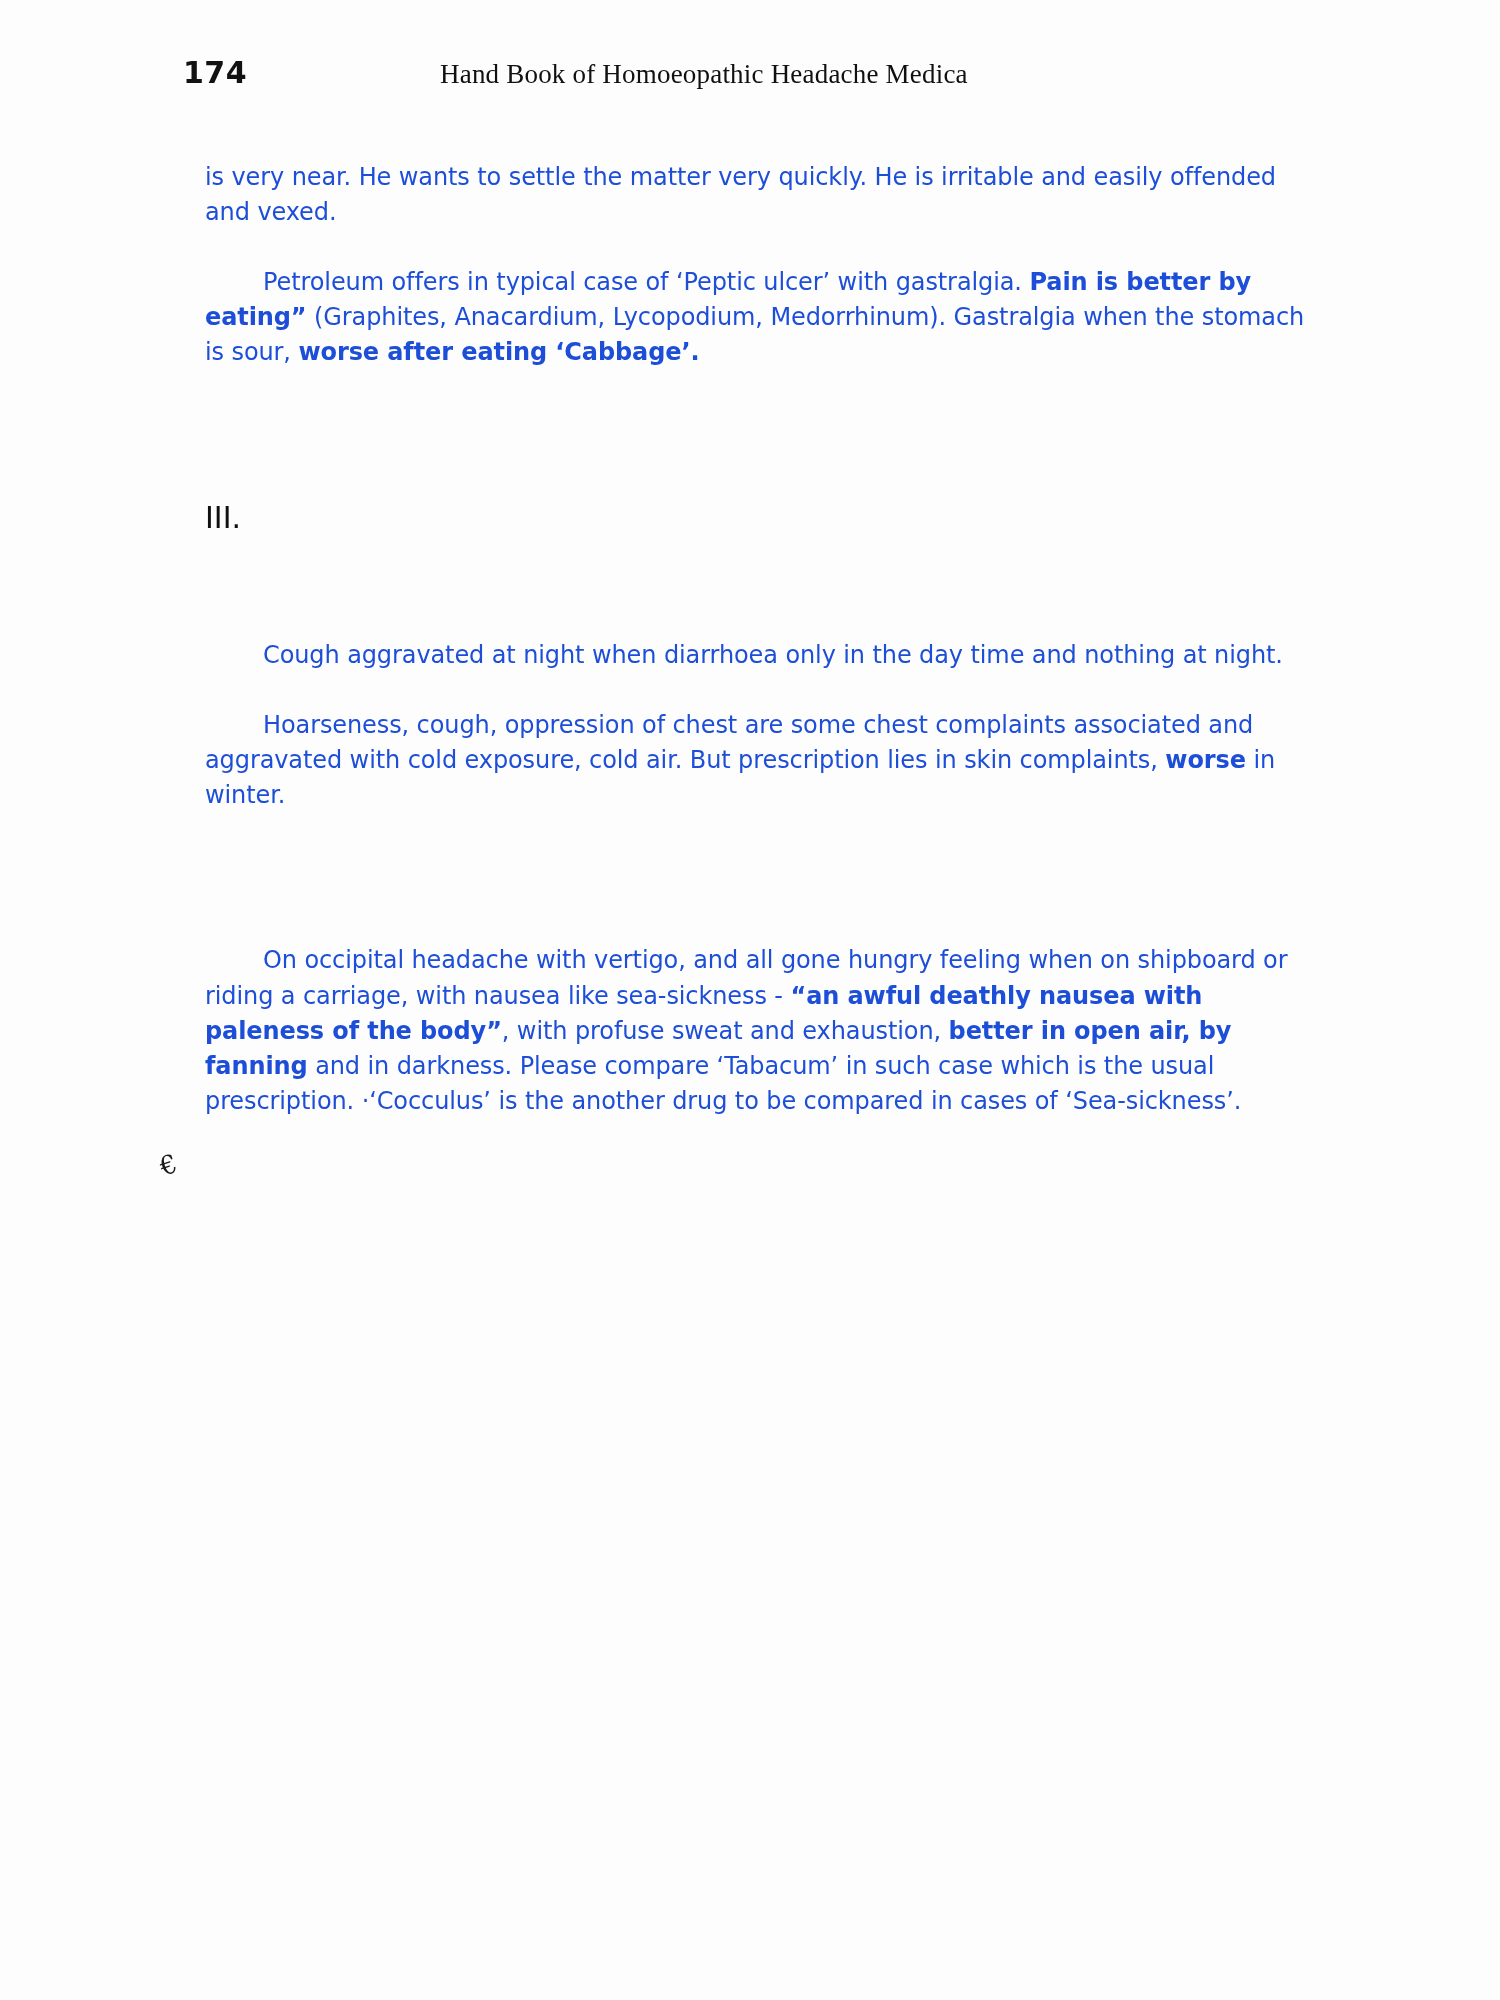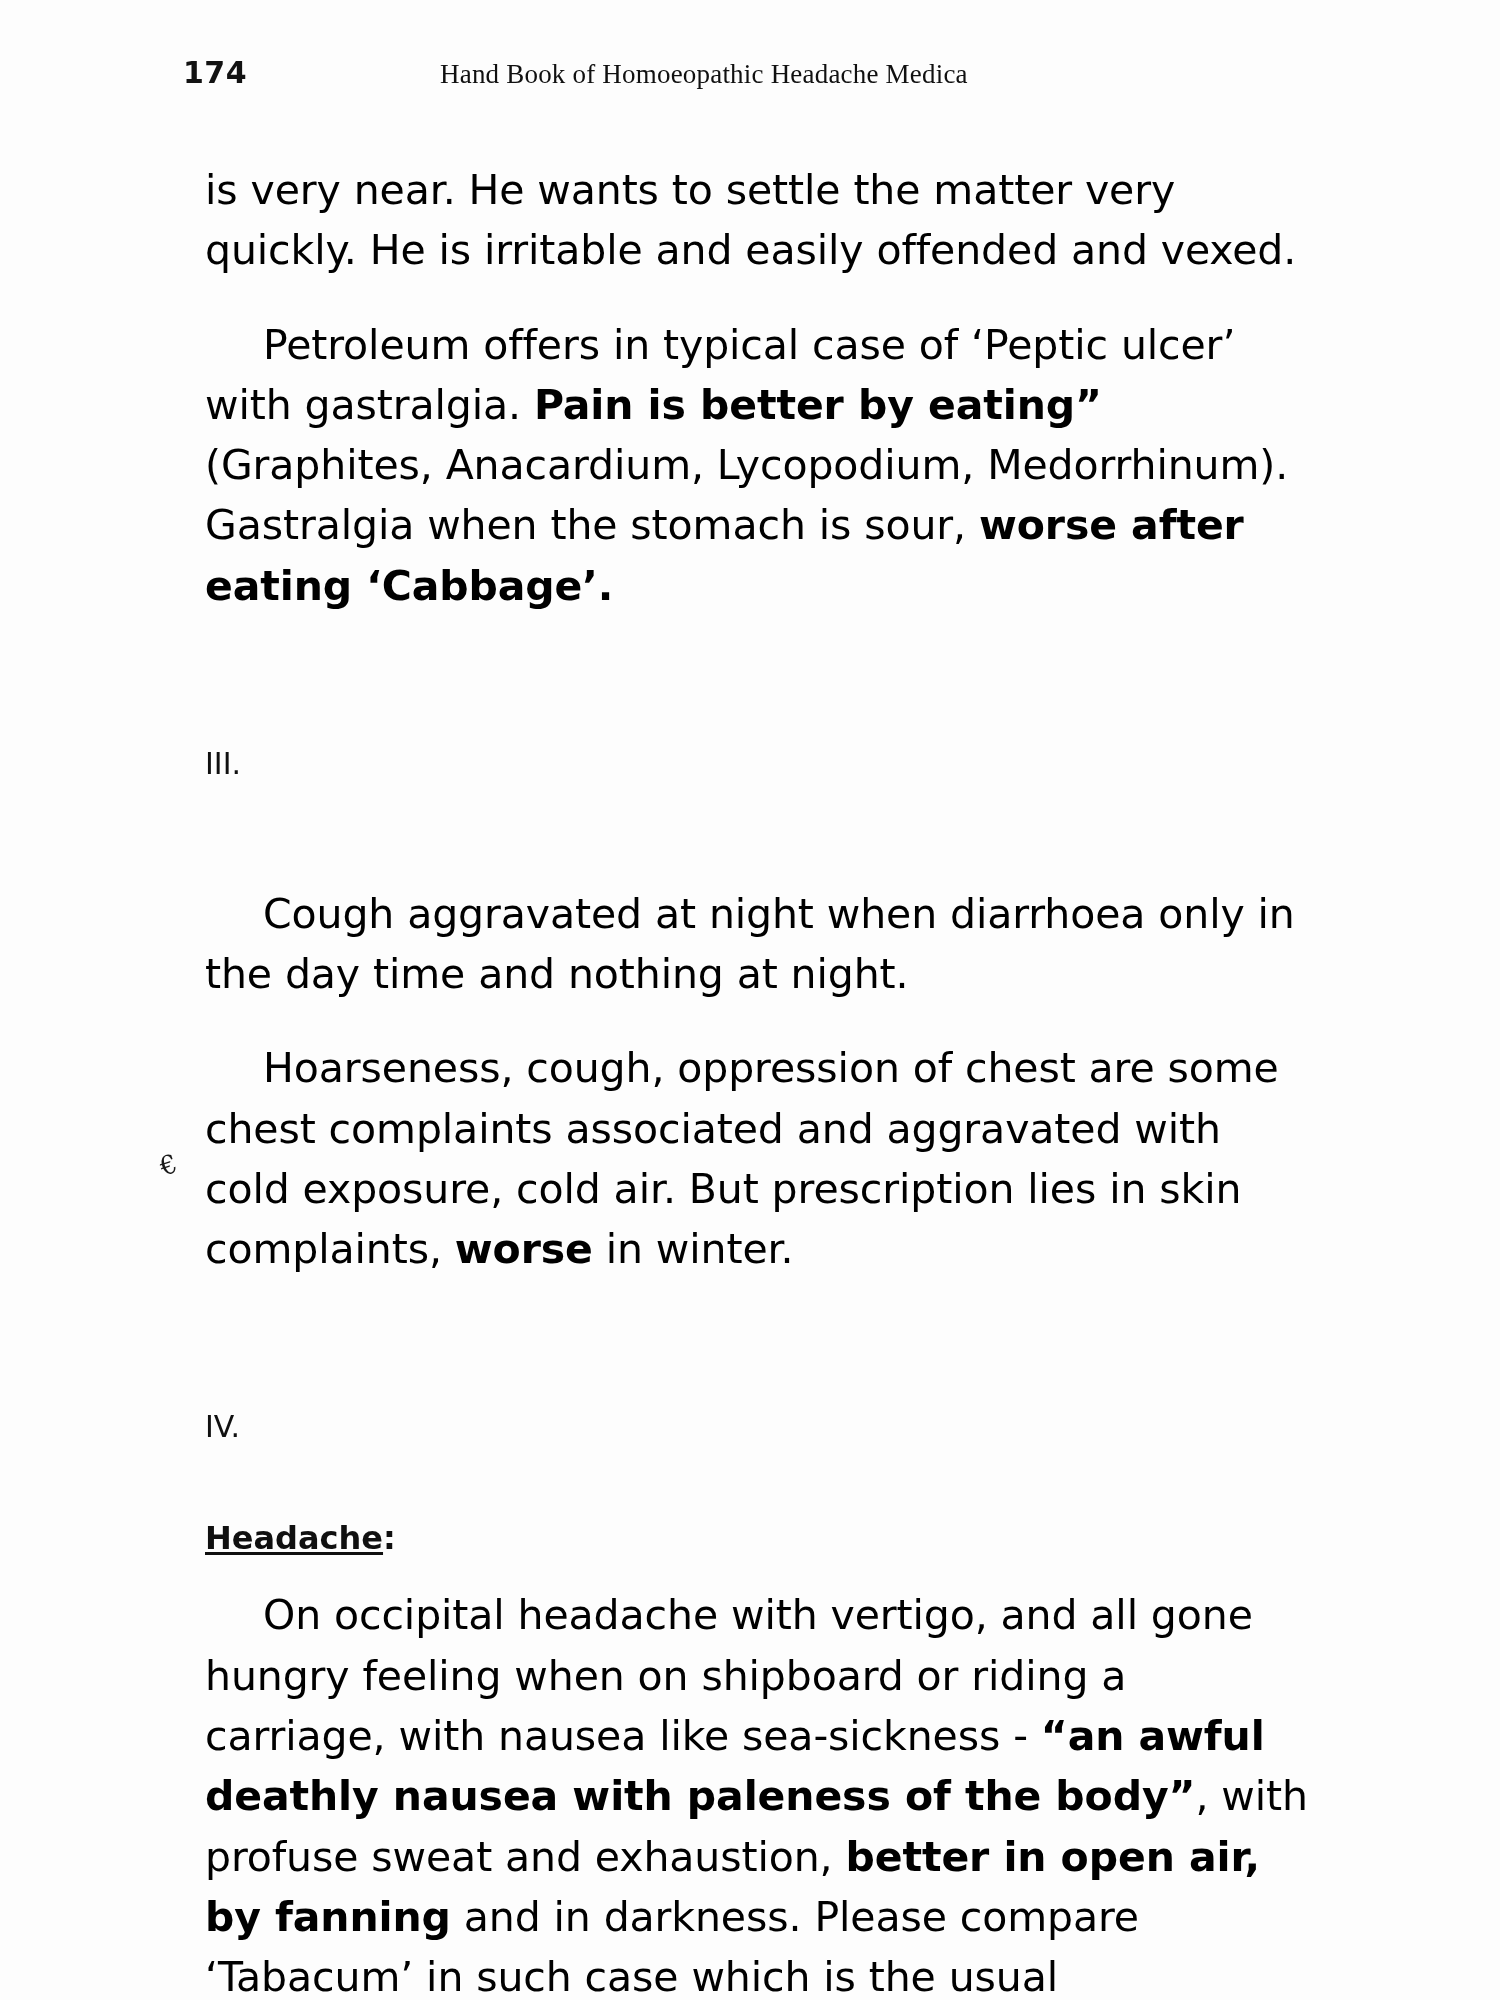--- a/index.html
+++ b/index.html
@@ -52,23 +52,23 @@
   }
   
   .content {
     position: absolute;
     left: 205px;
     top: 160px;
     width: 1110px;
   }
   p.para {
     margin: 0 0 34px 0;
-    font-size: 41px;
+    font-size: 24px;
     line-height: 1.47;
-    color: #000000;
+    color: #1d4ed8;
     text-align: left;
     letter-spacing: -0.1px;
   }
   p.indent {
     text-indent: 58px;
   }
   b, .bold {
     font-weight: bold;
   }
   
@@ -126,21 +126,17 @@
 
     <div class="section-head">
       <span class="sec-num">III.</span>
     </div>
 
     <p class="para indent" id="para-4"><span>Cough aggravated at night when diarrhoea only in the day time and nothing at night.</span></p>
     <p class="para indent" id="para-3"><span>Hoarseness, cough, oppression of chest are some chest complaints associated and aggravated with cold exposure, cold air. But prescription lies in skin complaints, </span><span class="bold">worse</span><span> in winter.</span></p>
 
     <div class="gap-xl"></div>
 
-    <div class="section-head">
-      <span class="sec-num">IV.</span>
-      <span class="sec-title"><span class="u">Headache</span><span>:</span></span>
-    </div>
 
     <p class="para indent" id="para-5"><span>On occipital headache with vertigo, and all gone hungry feeling when on shipboard or riding a carriage, with nausea like sea-sickness - </span><span class="bold">“an awful deathly nausea with paleness of the body”</span><span>, with profuse sweat and exhaustion, </span><span class="bold">better in open air, by fanning</span><span> and in darkness. Please compare ‘Tabacum’ in such case which is the usual prescription. ·‘Cocculus’ is the another drug to be compared in cases of ‘Sea-sickness’.</span></p>
 
   </div>
 </div>
 
 </body></html>

